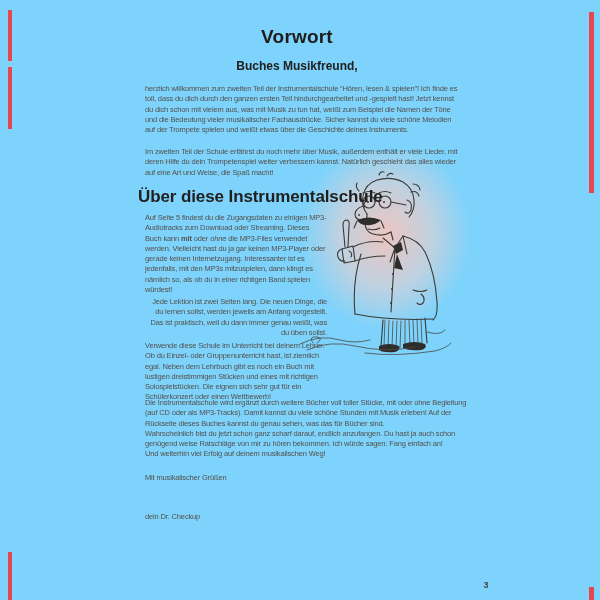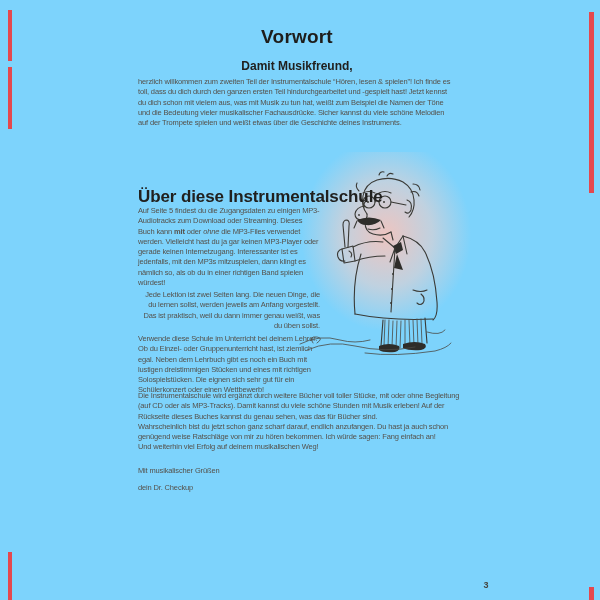--- a/index.html
+++ b/index.html
@@ -19,35 +19,35 @@
 
   .title{
     position:absolute;top:26px;left:138px;width:318px;text-align:center;
     font-size:19px;font-weight:700;color:#1e1d1b;letter-spacing:.2px;
   }
   .hallo{
     position:absolute;top:59px;left:138px;width:318px;text-align:center;
     font-size:12px;font-weight:700;color:#21201e;
   }
   p.body{
-    margin:0;position:absolute;left:138px;
+    margin:7px;position:absolute;left:138px;
     font-size:7.5px;line-height:10.3px;letter-spacing:-.15px;color:#55514b;
   }
   .p1{top:77px;width:318px;}
   .p2{top:140px;width:318px;}
   .about-h{
     position:absolute;top:187px;left:138px;
     font-size:17px;font-weight:700;color:#21201e;letter-spacing:-.1px;
   }
   .p3{top:206px;width:182px;}
   .p4{top:290px;width:182px;text-align:right;}
   .p5{top:334px;width:182px;}
   .p6{top:391px;width:322px;white-space:pre-line;letter-spacing:-.25px;}
   .signoff{top:466px;width:250px;}
-  .signature{top:483px;width:250px;}
+  .signature{top:505px;width:250px;}
   .b{font-weight:700;}
   .bi{font-weight:400;font-style:italic;}
   .pagenum{
     position:absolute;top:580px;left:478px;width:16px;text-align:center;
     font-size:9px;font-weight:700;color:#45443f;
   }
   .glow{
     position:absolute;left:300px;top:152px;width:172px;height:180px;
     background:radial-gradient(ellipse at 50% 46%, rgba(243,196,189,.95) 0%, rgba(246,208,201,.55) 38%, rgba(250,228,224,0) 70%);
   }
@@ -140,23 +140,24 @@
     <path class="dark" d="M108,182 Q120,178 130,182 Q133,186 126,188 Q114,189 108,186 Z"></path>
 
     <path class="ink-thin" d="M5,182 Q25,172 45,178 Q60,182 75,178"></path>
     <path class="ink-thin" d="M12,188 Q35,178 60,184 Q90,191 120,185"></path>
     <path class="ink-thin" d="M70,191 Q100,195 140,189 Q152,186 156,181"></path>
     <path class="ink-thin" d="M132,170 Q145,174 150,168"></path>
     <path class="ink-thin" d="M18,181 Q13,174 22,175 Q29,176 22,181"></path>
   </svg>
 
   <div class="title">Vorwort</div>
-  <div class="hallo">Damit Musikfreund,</div>
+  <div class="hallo">Buches Musikfreund,</div>
 
   <p class="body p1">herzlich willkommen zum zweiten Teil der Instrumentalschule “Hören, lesen &amp; spielen”! Ich finde es toll, dass du dich durch den ganzen ersten Teil hindurchgearbeitet und -gespielt hast! Jetzt kennst du dich schon mit vielem aus, was mit Musik zu tun hat, weißt zum Beispiel die Namen der Töne und die Bedeutung vieler musikalischer Fachausdrücke. Sicher kannst du viele schöne Melodien auf der Trompete spielen und weißt etwas über die Geschichte deines Instruments.</p>
+  <p class="body p2">Im zweiten Teil der Schule erfährst du noch mehr über Musik, außerdem enthält er viele Lieder, mit deren Hilfe du dein Trompetenspiel weiter verbessern kannst. Natürlich geschieht das alles wieder auf eine Art und Weise, die Spaß macht!</p>
 
   <div class="about-h">Über diese Instrumentalschule</div>
 
   <p class="body p3"><span>Auf Seite 5 findest du die Zugangsdaten zu einigen MP3-Audiotracks zum Download oder Streaming. Dieses Buch kann </span><span class="b">mit</span><span> oder </span><span class="bi">ohne</span><span> die MP3-Files verwendet werden. Vielleicht hast du ja gar keinen MP3-Player oder gerade keinen Internetzugang. Interessanter ist es jedenfalls, mit den MP3s mitzuspielen, dann klingt es nämlich so, als ob du in einer richtigen Band spielen würdest!</span></p>
 
   <p class="body p4">Jede Lektion ist zwei Seiten lang. Die neuen Dinge, die du lernen sollst, werden jeweils am Anfang vorgestellt. Das ist praktisch, weil du dann immer genau weißt, was du üben sollst.</p>
   <p class="body p5">Verwende diese Schule im Unterricht bei deinem Lehrer. Ob du Einzel- oder Gruppenunterricht hast, ist ziemlich egal. Neben dem Lehrbuch gibt es noch ein Buch mit lustigen dreistimmigen Stücken und eines mit richtigen Solospielstücken. Die eignen sich sehr gut für ein Schülerkonzert oder einen Wettbewerb!</p>
 
   <p class="body p6">Die Instrumentalschule wird ergänzt durch weitere Bücher voll toller Stücke, mit oder ohne Begleitung (auf CD oder als MP3-Tracks). Damit kannst du viele schöne Stunden mit Musik erleben! Auf der Rückseite dieses Buches kannst du genau sehen, was das für Bücher sind.
 Wahrscheinlich bist du jetzt schon ganz scharf darauf, endlich anzufangen. Du hast ja auch schon genügend weise Ratschläge von mir zu hören bekommen. Ich würde sagen: Fang einfach an!

